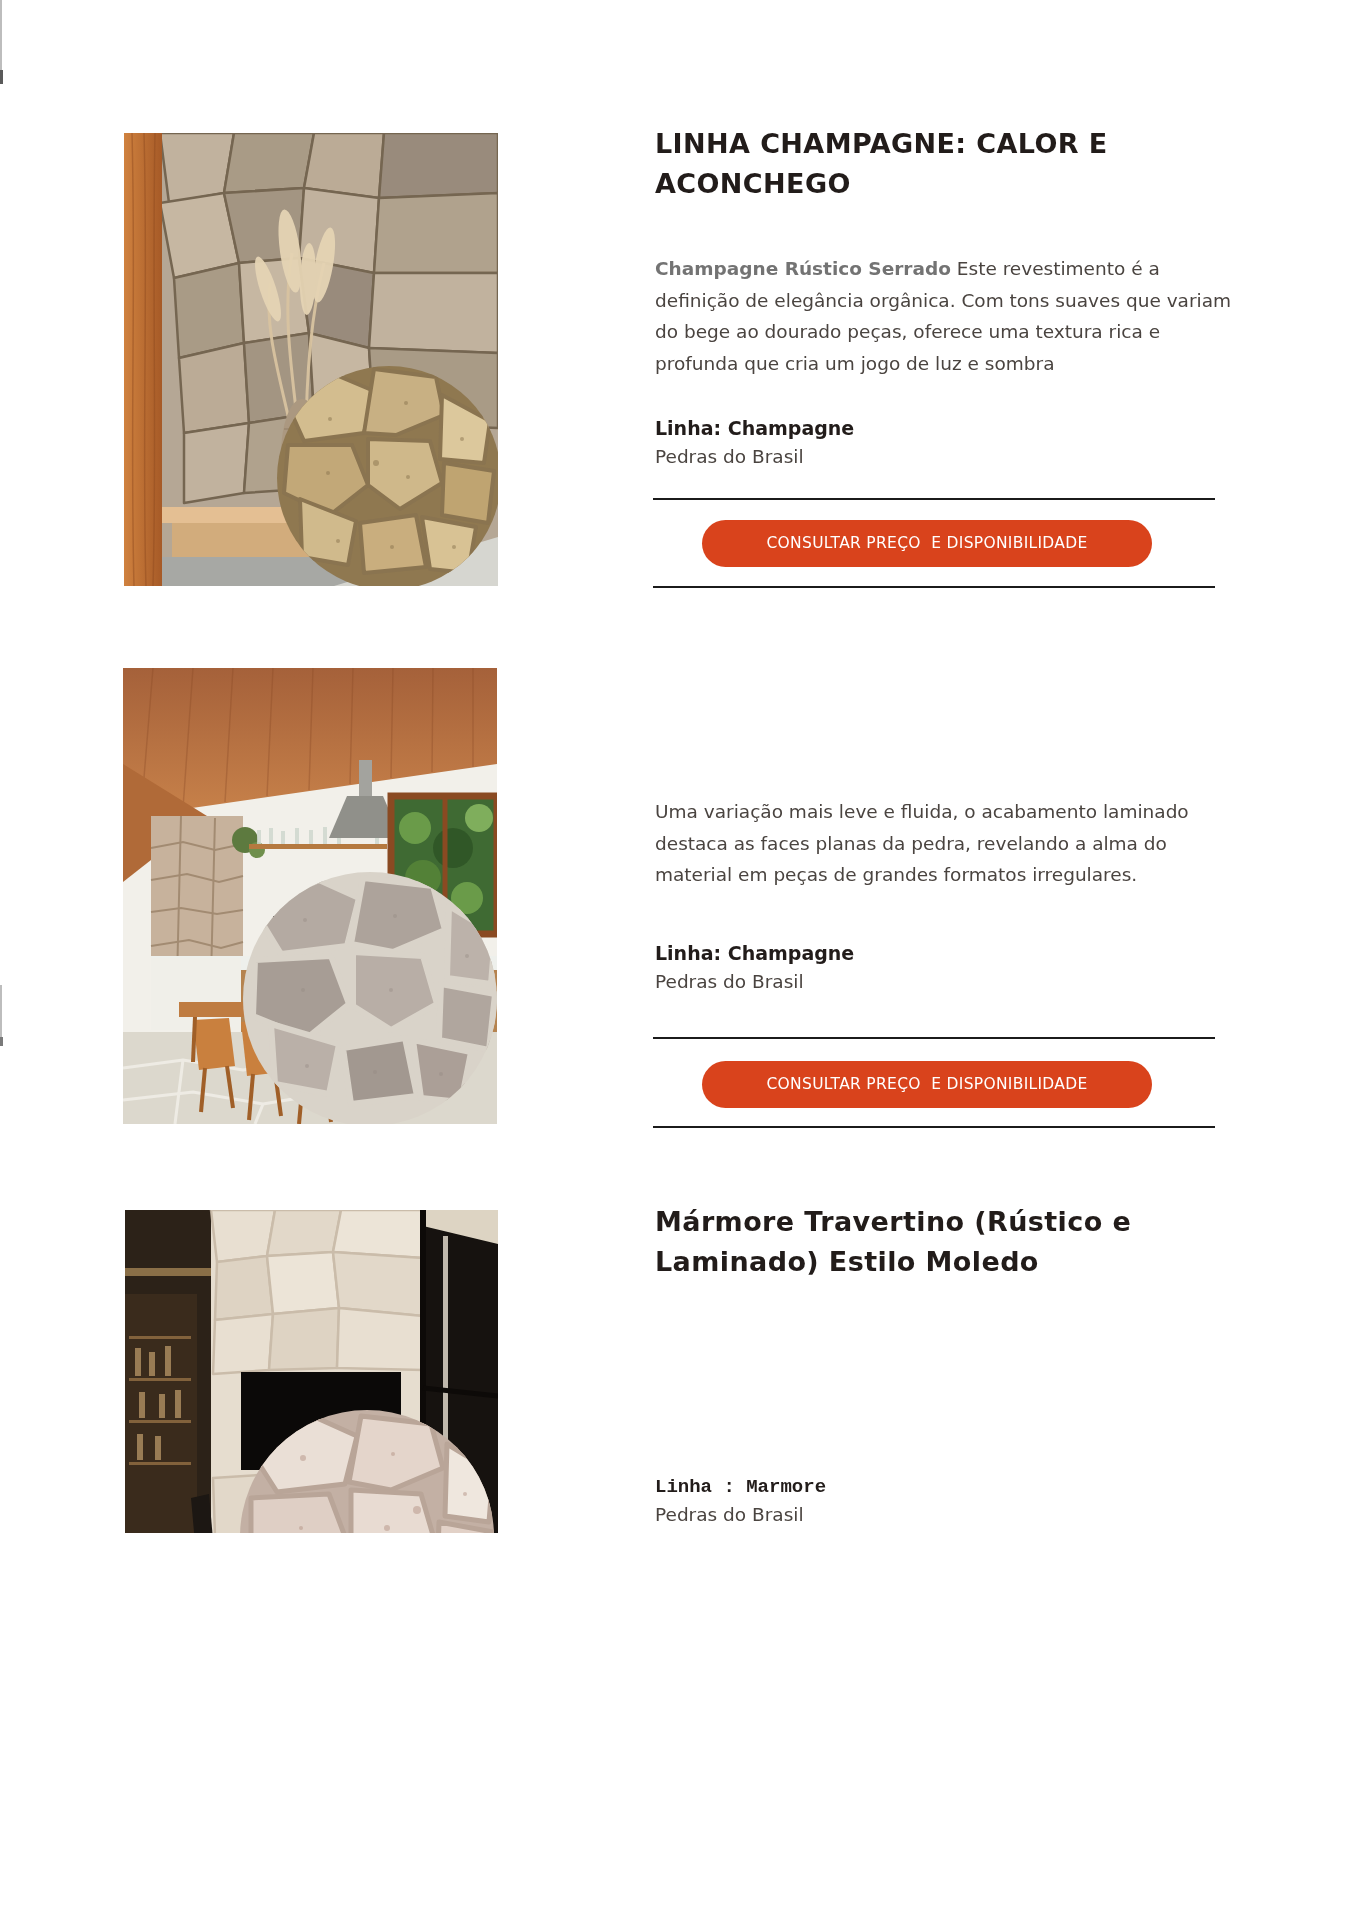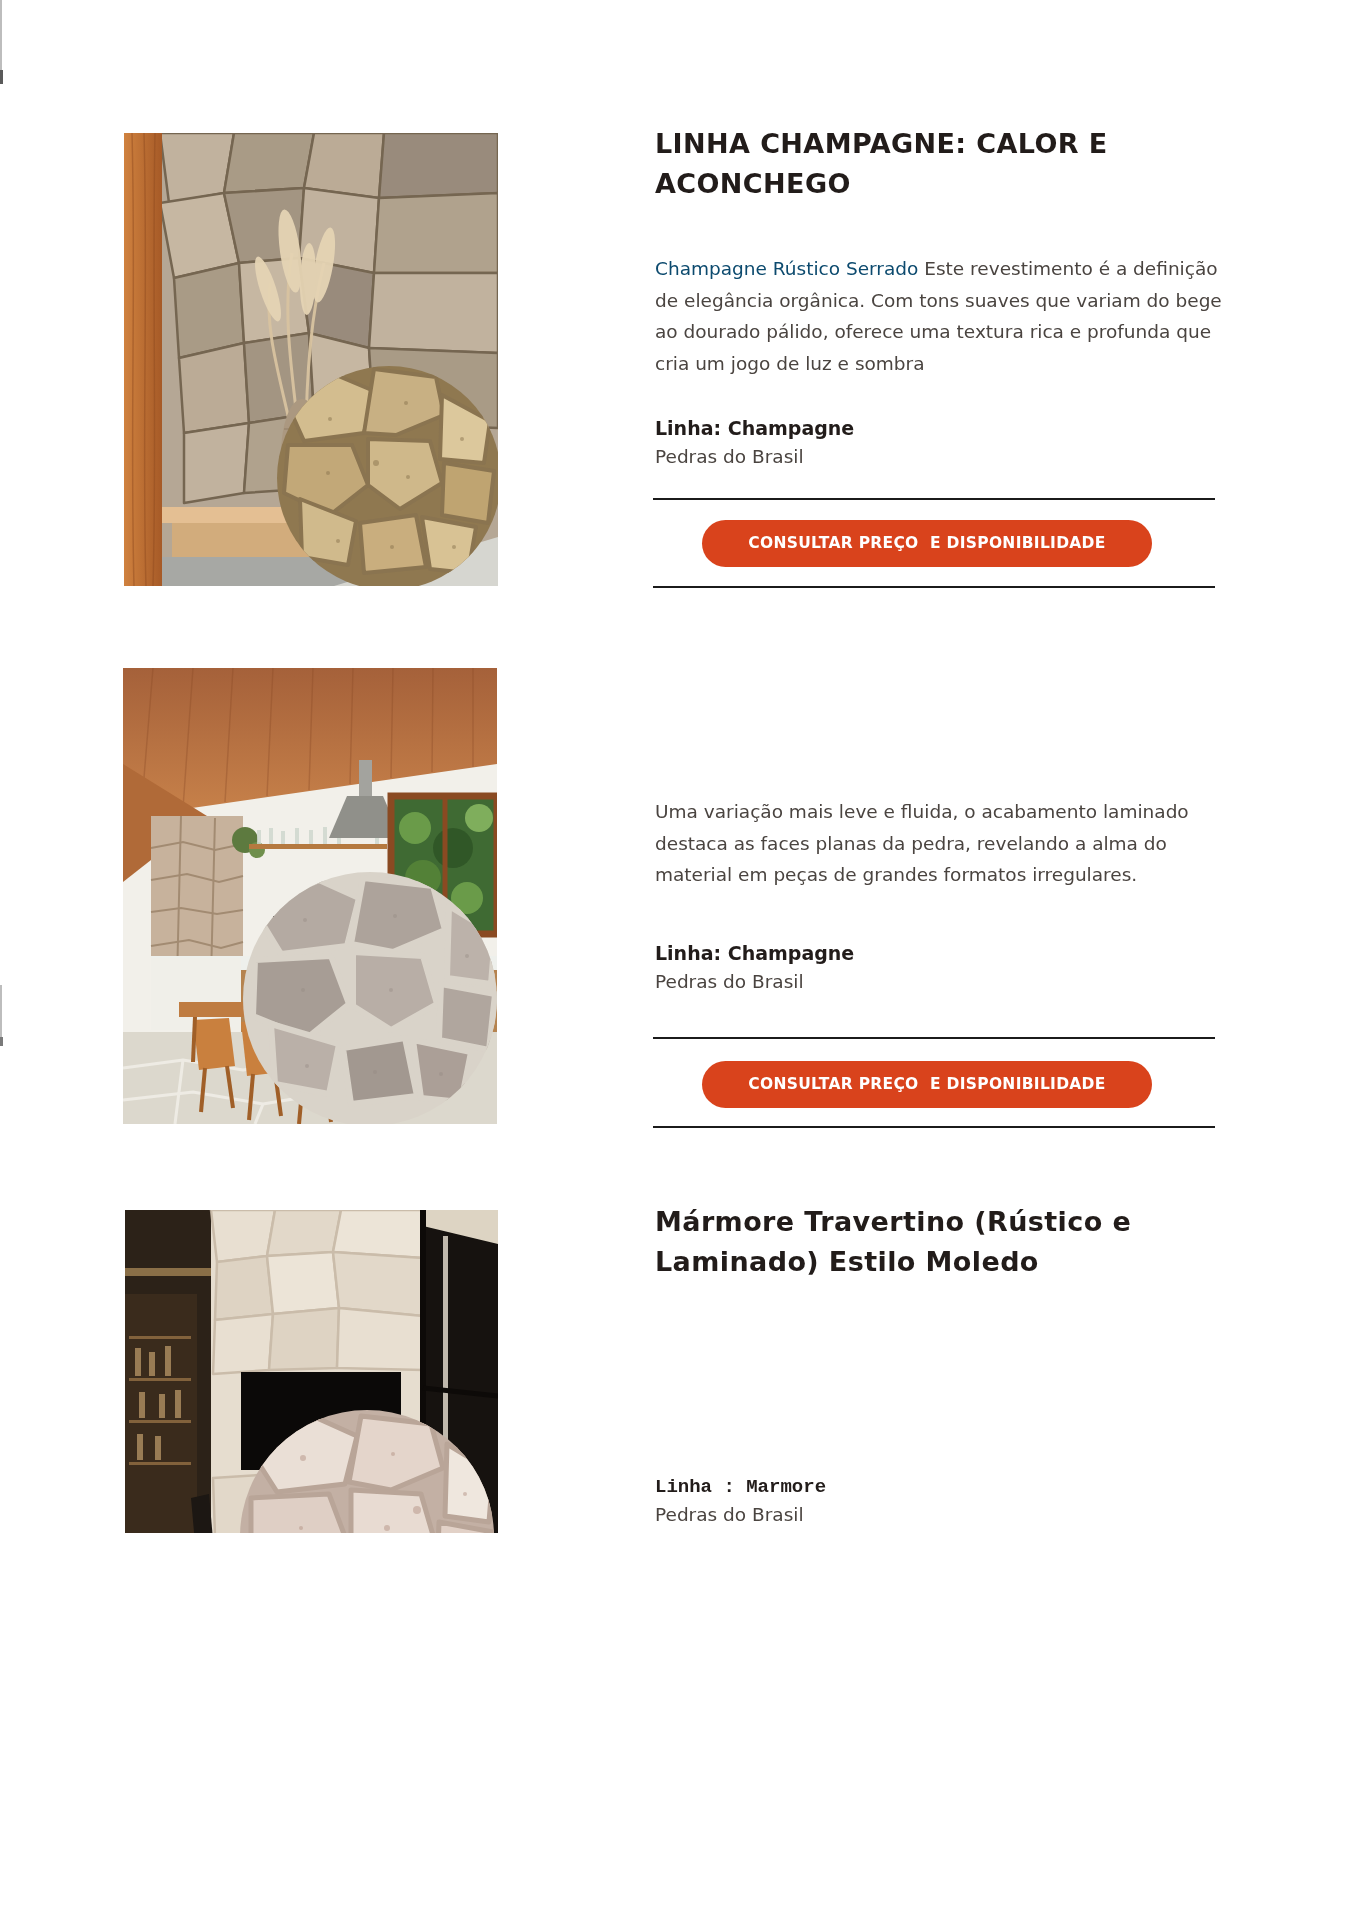--- a/index.html
+++ b/index.html
@@ -1,26 +1,26 @@
 <!DOCTYPE html>
 <html><head>
 <meta charset="utf-8">
 <style>
   html,body{margin:0;padding:0;background:#ffffff;}
   .page{position:relative;width:1349px;height:1533px;background:#ffffff;overflow:hidden;
         font-family:"DejaVu Sans",sans-serif;}
   .abs{position:absolute;}
   .title{font-weight:800;font-size:27px;line-height:40px;color:#221c1a;letter-spacing:.4px;}
   .bodytext{font-size:18.5px;line-height:31.5px;color:#4a4440;}
-  .bodytext b{color:#0c4a6e;font-weight:400;}
+  .bodytext b{color:#737373;font-weight:700;}
   .linha{font-weight:800;font-size:19px;line-height:28px;color:#221c1a;text-align:center;}
   .brand{font-size:18.5px;line-height:28px;color:#4a4440;}
   .rule{position:absolute;left:653px;width:562px;height:2px;background:#1b1b1b;}
   .btn{position:absolute;left:702px;width:450px;height:47px;border:none;border-radius:26px;
-       background:#d9431c;color:#ffffff;font-family:"DejaVu Sans",sans-serif;font-weight:700;
+       background:#d9431c;color:#ffffff;font-family:"DejaVu Sans",sans-serif;font-weight:400;
        font-size:15.5px;line-height:47px;text-align:center;letter-spacing:.3px;white-space:pre;
        cursor:pointer;padding:0;}
   .photo{position:absolute;overflow:hidden;}
   .photo svg{display:block;}
   .edge{position:absolute;left:0;}
   .footer{position:absolute;left:0;width:1349px;background:#1e1209;}
 </style>
 </head>
 <body>
 
@@ -125,21 +125,21 @@
             <circle cx="330" cy="414" r="2"></circle>
             <circle cx="252" cy="330" r="3"></circle>
         </g>
       </g>
     </svg>
   </div>
 
   <div class="abs title" style="left:655px;top:124px;width:575px;">LINHA CHAMPAGNE: CALOR E ACONCHEGO</div>
   <div class="abs bodytext" style="left:655px;top:253px;width:585px;">
     <b>Champagne Rústico Serrado</b>
-    <span>Este revestimento é a definição de elegância orgânica. Com tons suaves que variam do bege ao dourado pálido, oferece uma textura rica e profunda que cria um jogo de luz e sombra</span>
+    <span>Este revestimento é a definição de elegância orgânica. Com tons suaves que variam do bege ao dourado peças, oferece uma textura rica e profunda que cria um jogo de luz e sombra</span>
   </div>
   <div class="abs linha" style="left:655px;top:414px;">Linha: Champagne</div>
   <div class="abs brand" style="left:655px;top:443px;">Pedras do Brasil</div>
   <div class="rule" style="top:498px;"></div>
   <button class="btn" style="top:520px;">CONSULTAR PREÇO  E DISPONIBILIDADE</button>
   <div class="rule" style="top:586px;"></div>
 
   <div class="photo" style="left:123px;top:668px;width:374px;height:456px;">
     <svg width="374" height="456" viewBox="0 0 374 456">
       <defs>

